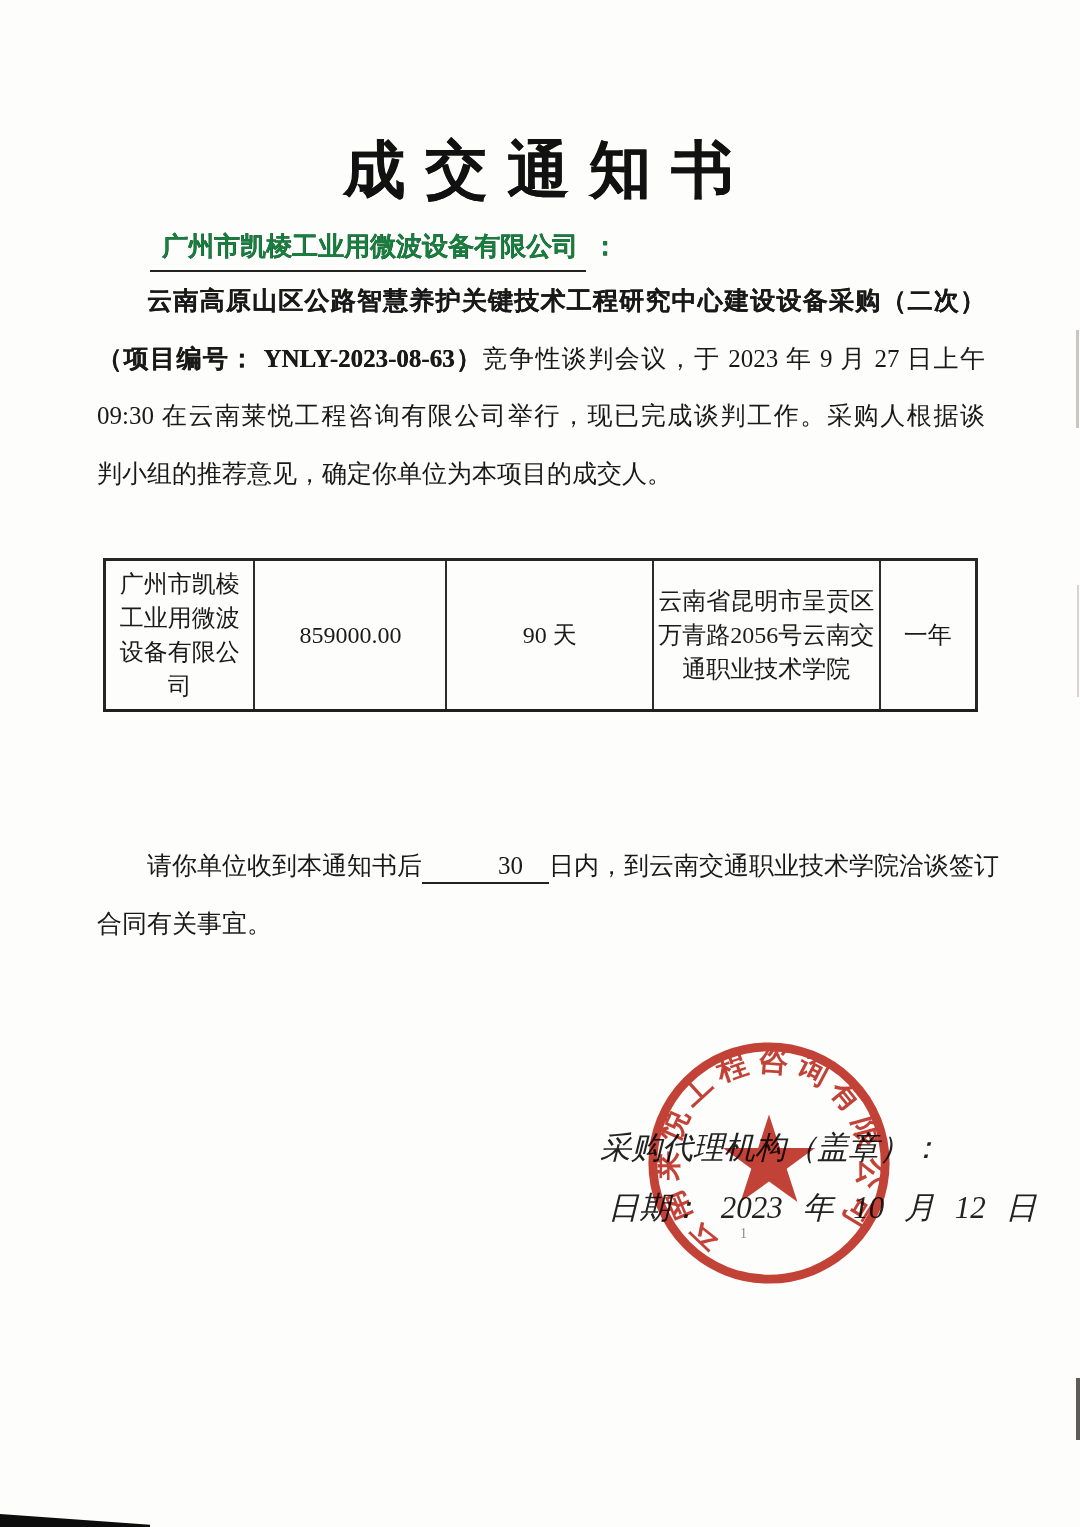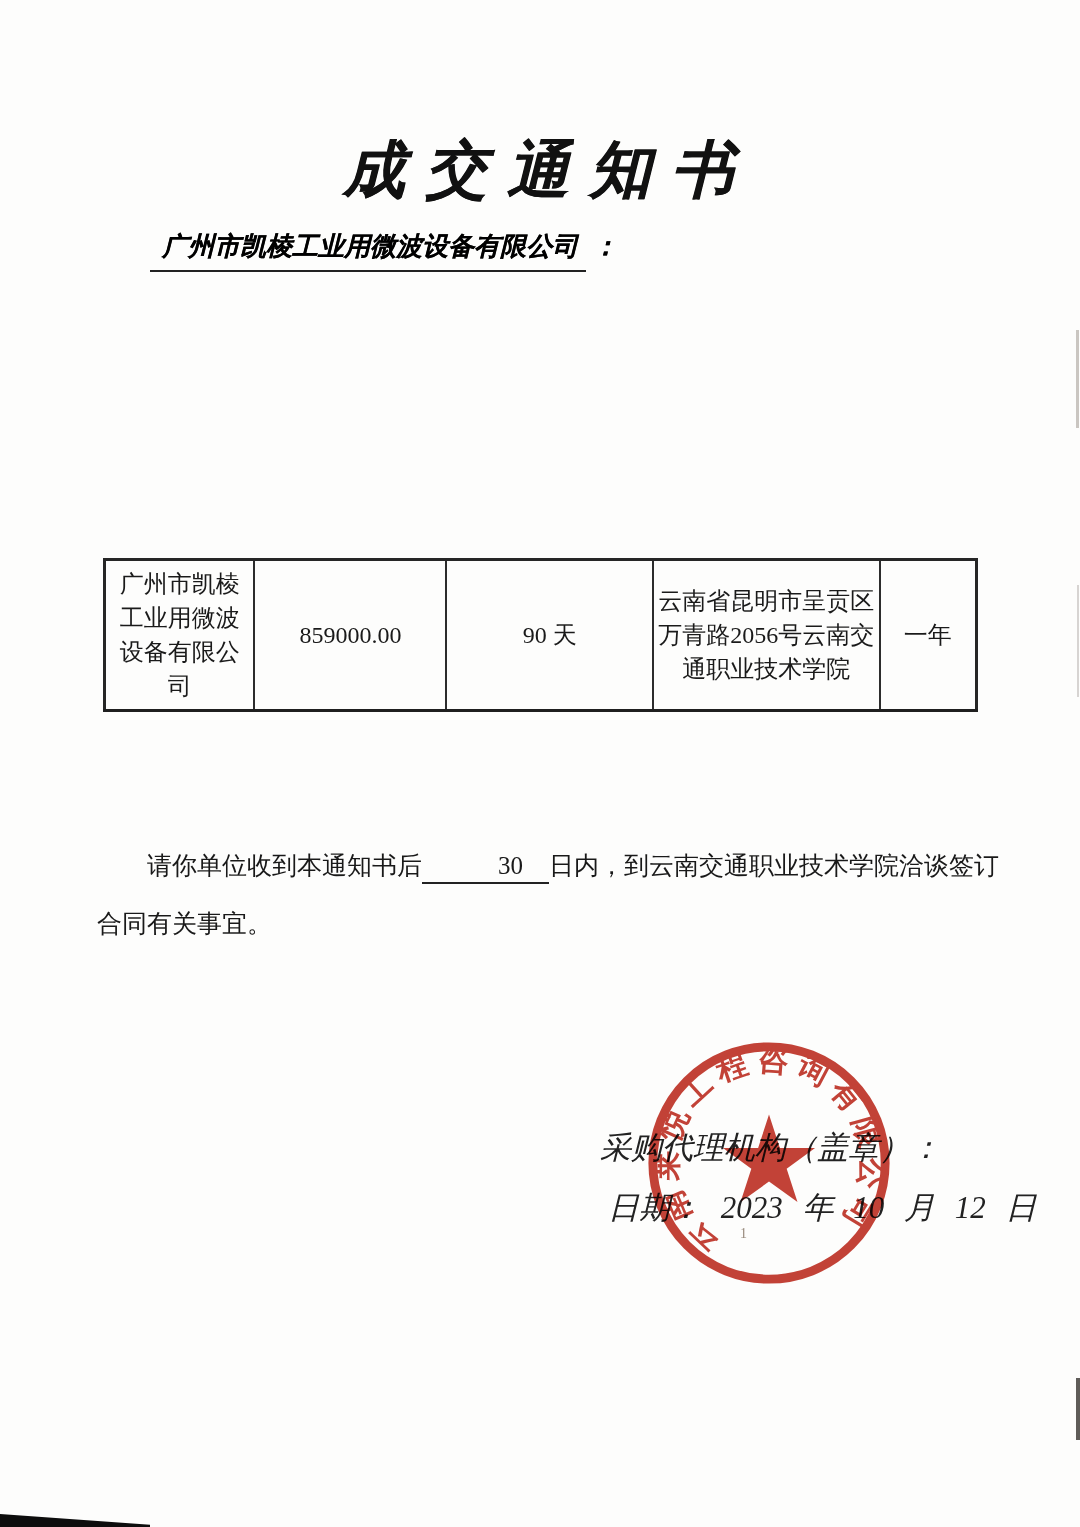--- a/index.html
+++ b/index.html
@@ -14,29 +14,27 @@
   }
   
   .doc-title{
     position:absolute;top:128px;left:0;width:100%;
     text-align:center;
     font-size:62px;font-weight:900;
     letter-spacing:20px;
     padding-left:16px;box-sizing:border-box;
     color:#111;
     text-shadow:0.6px 0 0 #111;
-    font-style:italic;
   }
   
   .addressee{
     position:absolute;top:227px;left:150px;
-    font-size:26px;font-weight:bold;color:#000000;
+    font-size:26px;font-weight:bold;color:#15803d;
     line-height:40px;white-space:nowrap;
     text-shadow:0.3px 0 0 #151515;
-    font-style:italic;
   }
   .addressee .uline{
     display:inline-block;
     border-bottom:2.5px solid #222;
     padding:0 8px 3px 12px;
   }
   .addressee .colon{margin-left:6px;}
   
   .para{
     position:absolute;top:272px;left:97px;width:888px;
@@ -116,20 +114,26 @@
 </style>
 </head>
 <body>
 
 <div class="page">
 
   <div class="doc-title">成交通知书</div>
 
   <div class="addressee"><span class="uline">广州市凯棱工业用微波设备有限公司</span><span class="colon">：</span></div>
 
+  <div class="para">
+    <div class="p-line indent bold">云南高原山区公路智慧养护关键技术工程研究中心建设设备采购（二次）</div>
+    <div class="p-line"><span class="bold">（项目编号： YNLY-2023-08-63）</span><span>竞争性谈判会议，于 2023 年 9 月 27 日上午</span></div>
+    <div class="p-line">09:30 在云南莱悦工程咨询有限公司举行，现已完成谈判工作。采购人根据谈</div>
+    <div class="p-line last">判小组的推荐意见，确定你单位为本项目的成交人。</div>
+  </div>
 
   <table class="award-table">
     <colgroup>
       <col style="width:17.2%">
         <col style="width:22.0%">
         <col style="width:23.7%">
         <col style="width:26.0%">
         <col style="width:11.1%">
     </colgroup>
     <tbody>

